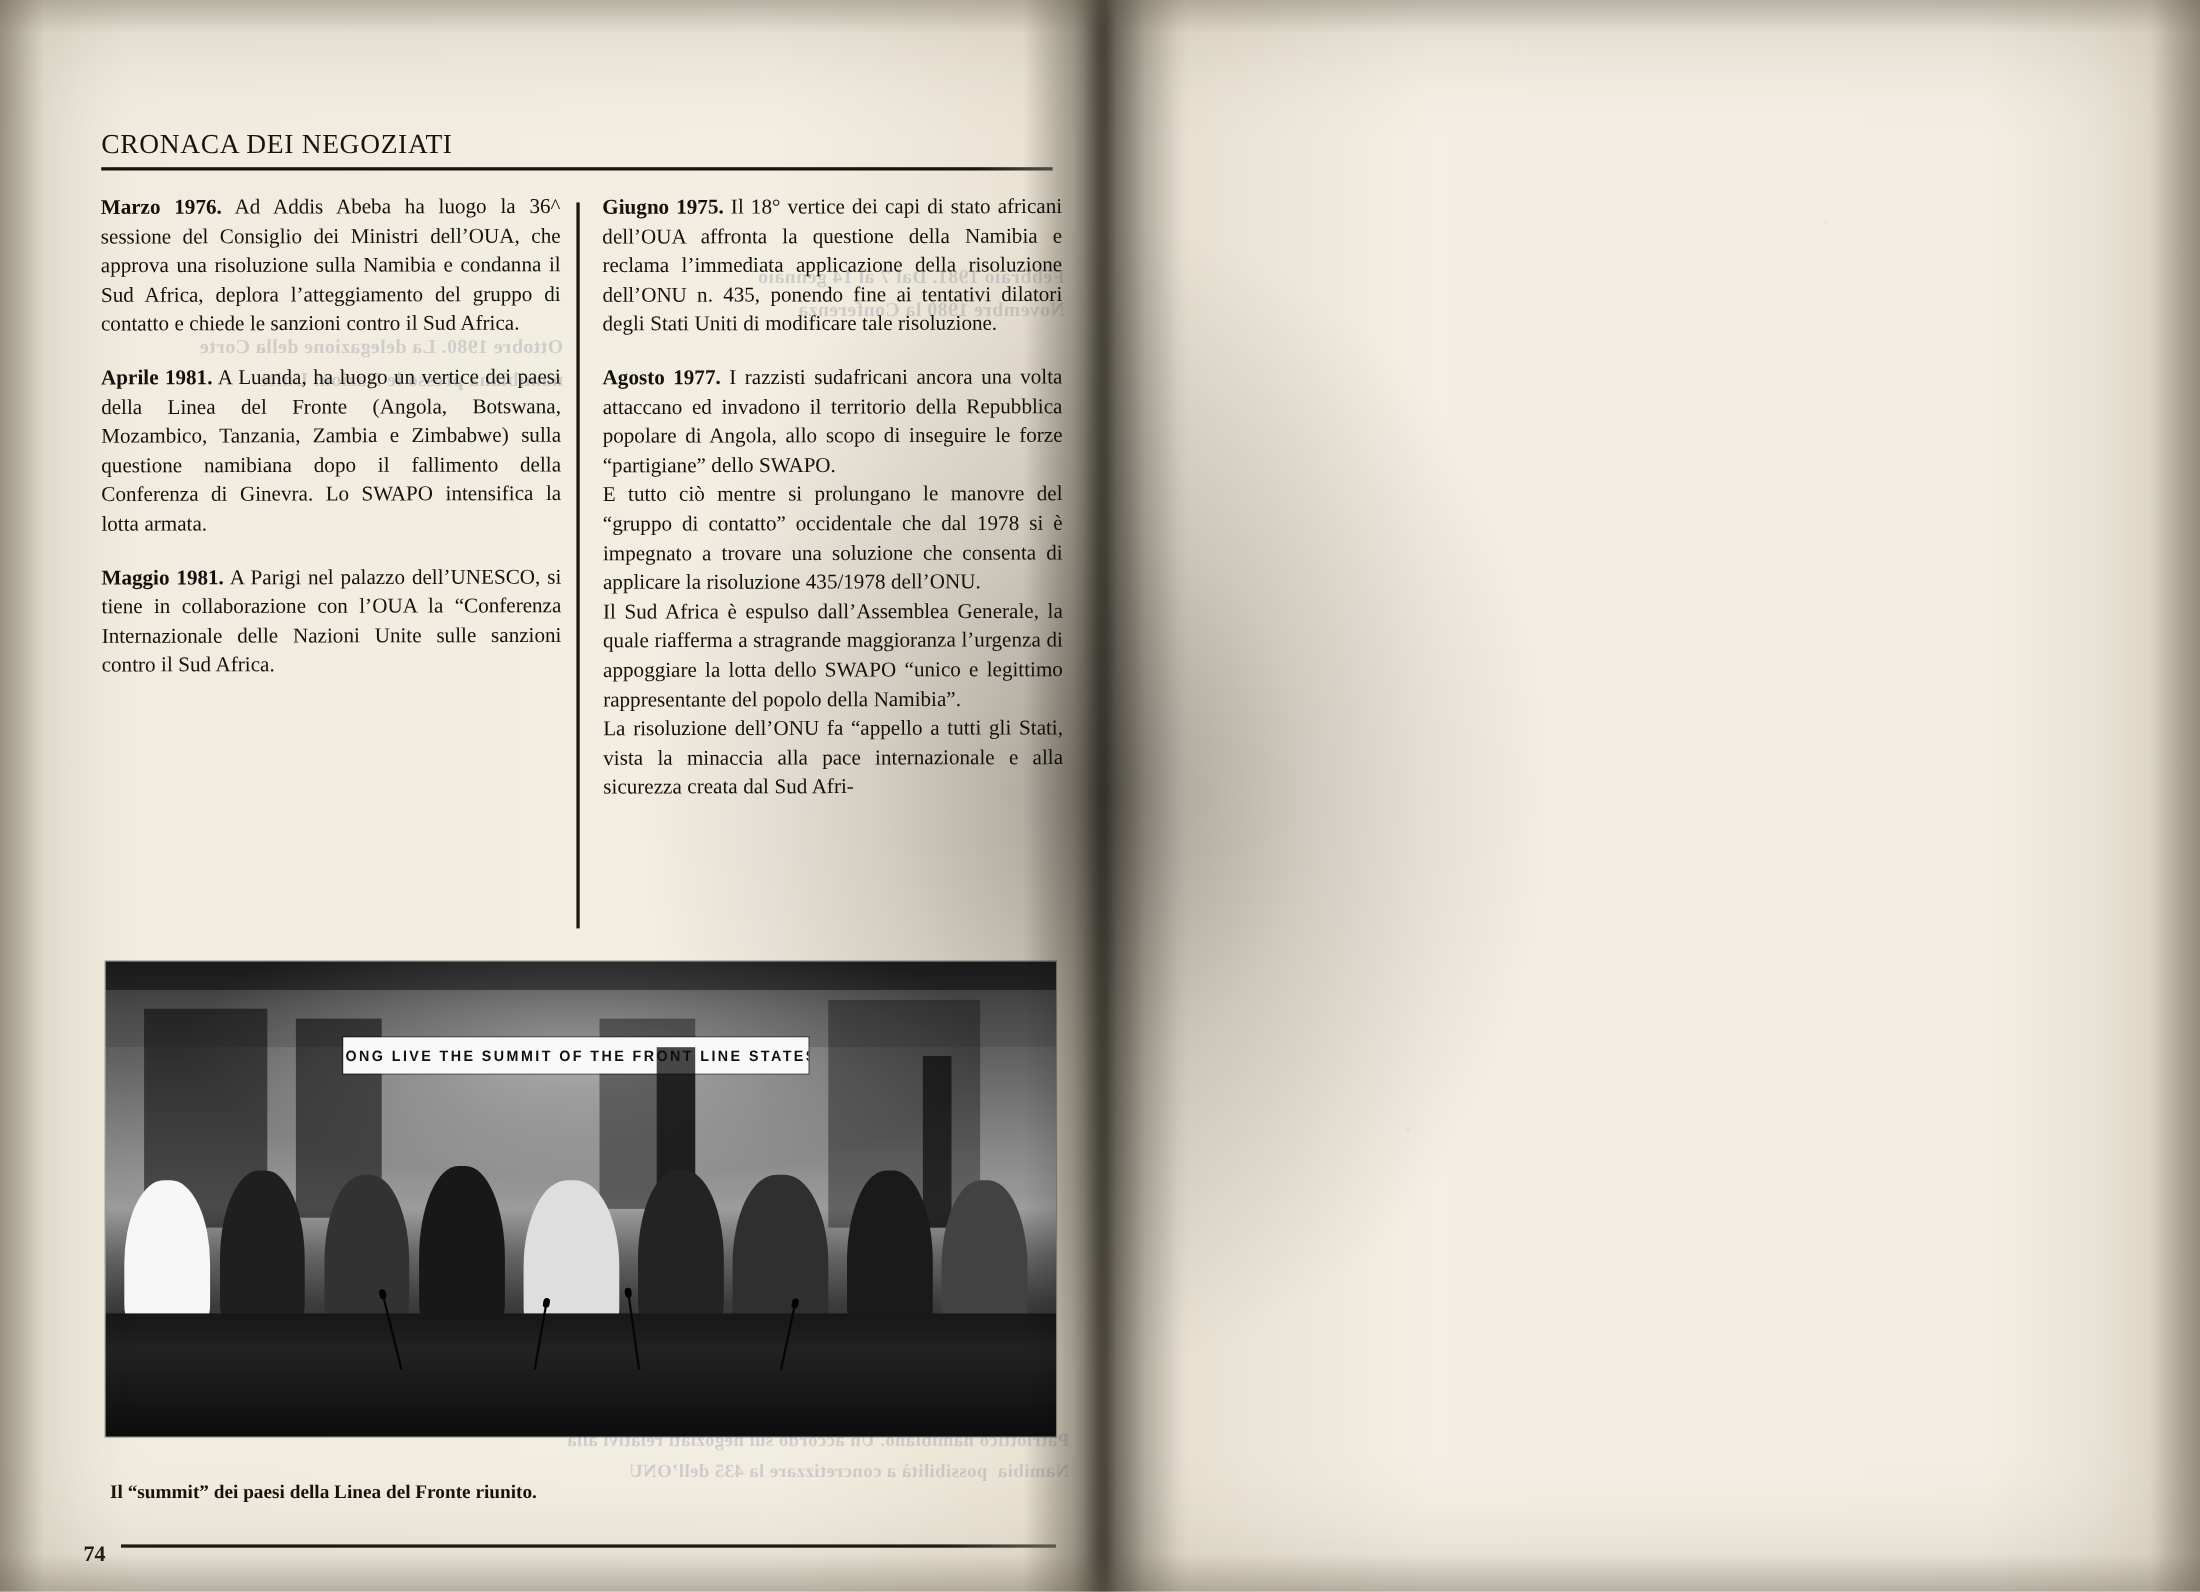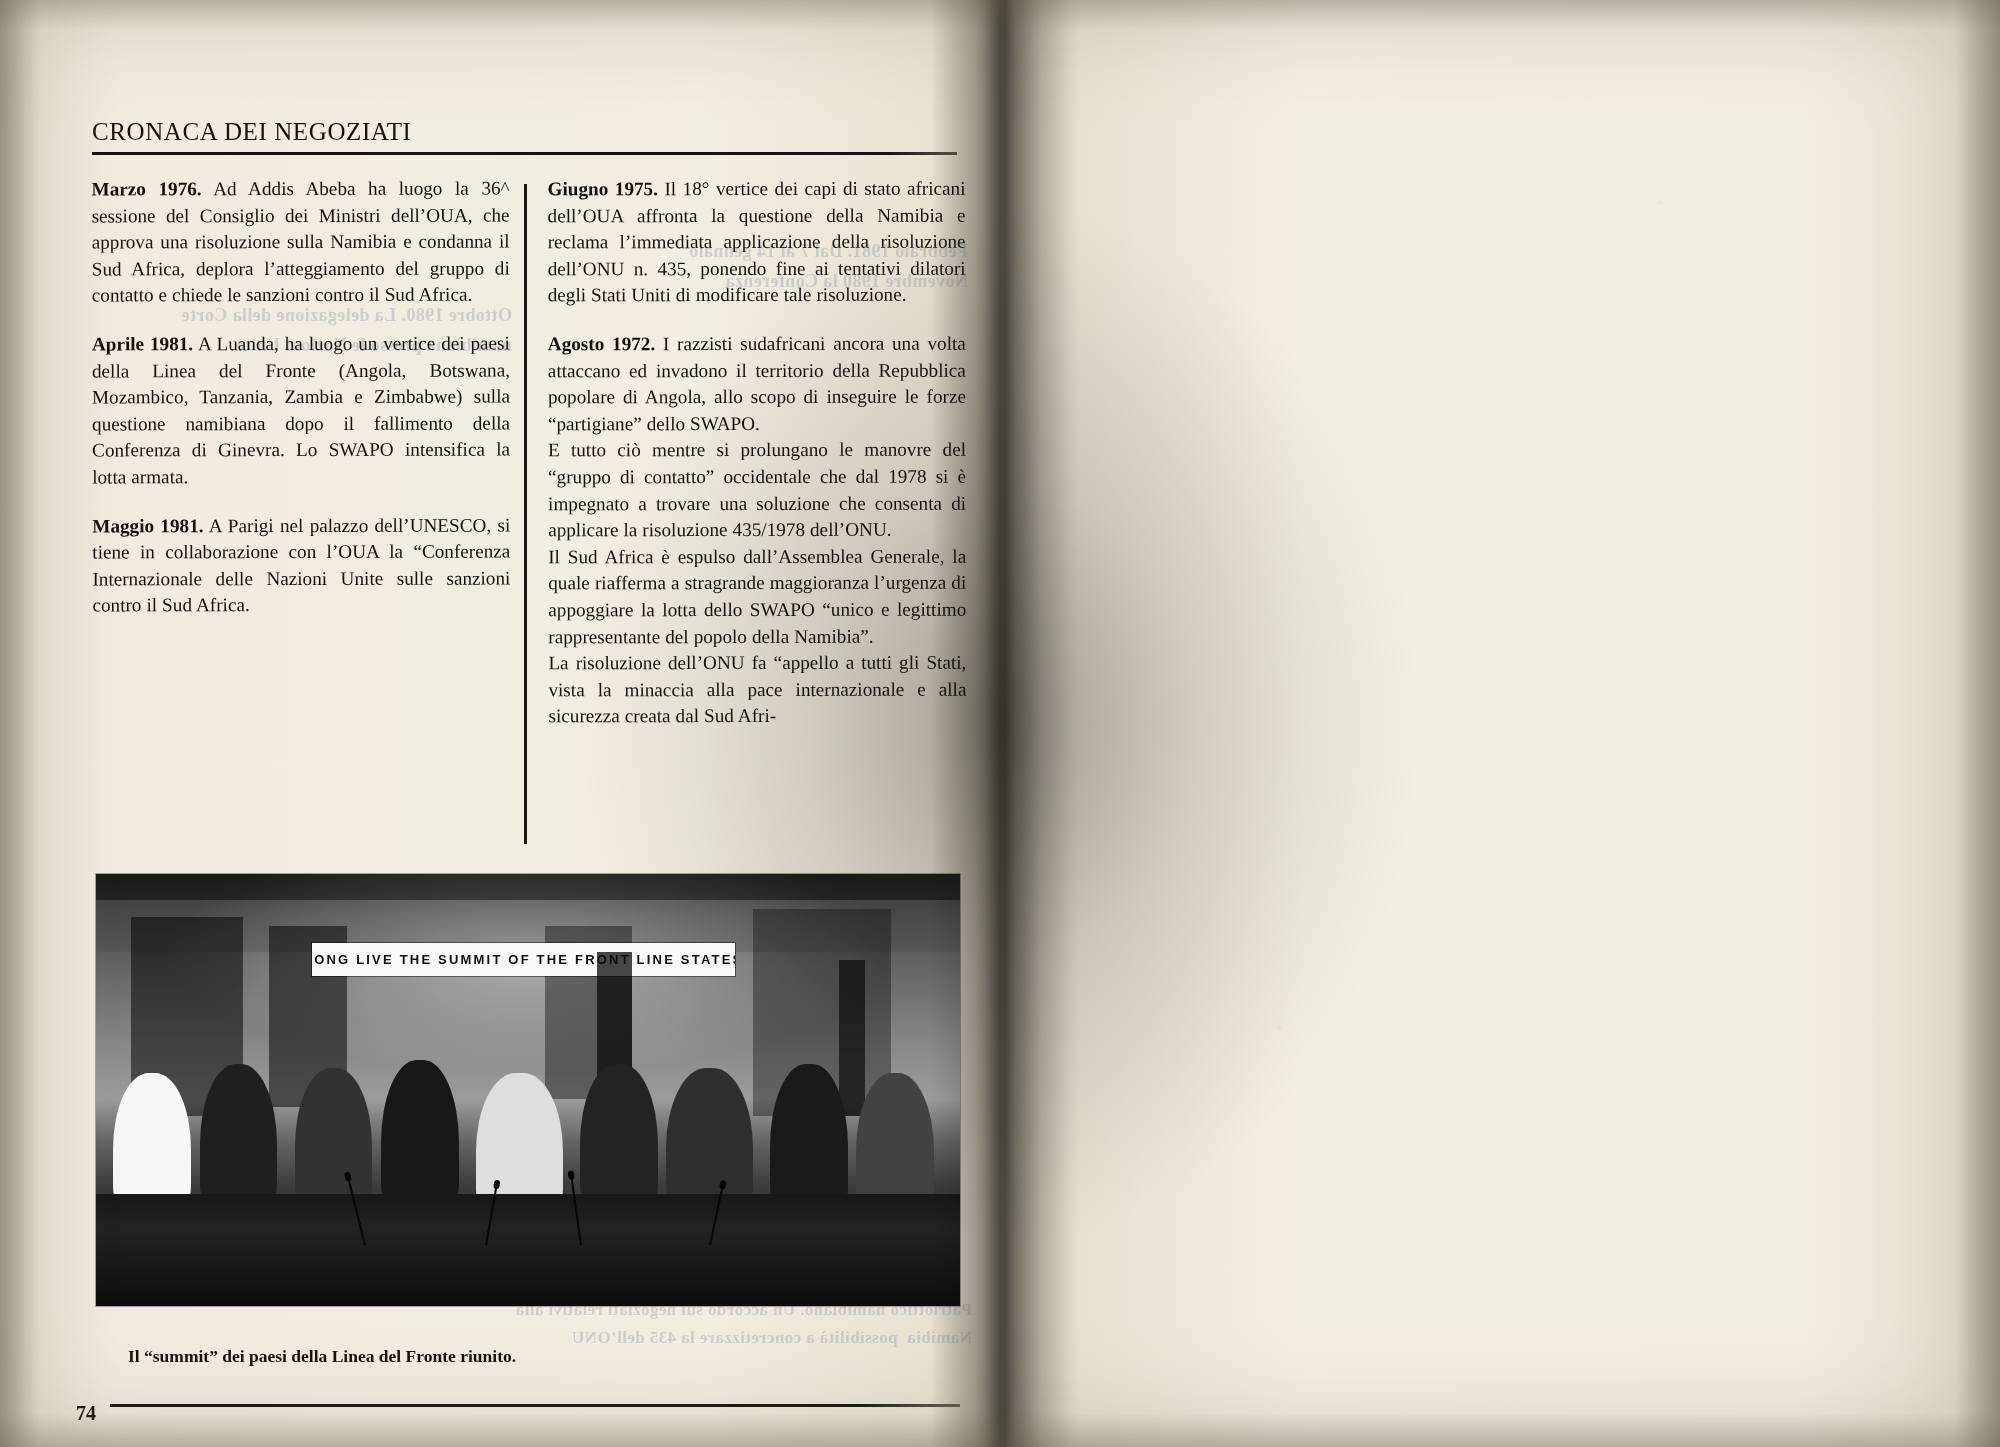--- a/index.html
+++ b/index.html
@@ -159,21 +159,21 @@
 
   
   .caption{
     position:absolute;
     font-family:"Liberation Serif", serif;
     font-weight:bold;
     font-size:17.5px;
     color:#15120d;
     white-space:nowrap;
   }
-  #cap-left{left:100px;top:1346px;margin-left:28px;}
+  #cap-left{left:100px;top:1346px;}
 
   
   .folio{
     position:absolute;
     font-family:"Liberation Serif", serif;
     font-weight:bold;
     font-size:20px;
     color:#15120d;
     margin-top:20px;
   }
@@ -223,21 +223,21 @@
     <div id="coldiv"></div>
 
     <div class="col" id="col1">
       <p><span class="dt">Marzo 1976.</span><span> Ad Addis Abeba ha luogo la 36^ sessione del Consiglio dei Ministri dell’OUA, che approva una risoluzione sulla Namibia e condanna il Sud Africa, deplora l’atteggiamento del gruppo di contatto e chiede le sanzioni contro il Sud Africa.</span></p>
       <p><span class="dt">Aprile 1981.</span><span> A Luanda, ha luogo un vertice dei paesi della Linea del Fronte (Angola, Botswana, Mozambico, Tanzania, Zambia e Zimbabwe) sulla questione namibiana dopo il fallimento della Conferenza di Ginevra. Lo SWAPO intensifica la lotta armata.</span></p>
       <p><span class="dt">Maggio 1981.</span><span> A Parigi nel palazzo dell’UNESCO, si tiene in collaborazione con l’OUA la “Conferenza Internazionale delle Nazioni Unite sulle sanzioni contro il Sud Africa.</span></p>
     </div>
 
     <div class="col" id="col2">
       <p><span class="dt">Giugno 1975.</span><span> Il 18° vertice dei capi di stato africani dell’OUA affronta la questione della Namibia e reclama l’immediata applicazione della risoluzione dell’ONU n. 435, ponendo fine ai tentativi dilatori degli Stati Uniti di modificare tale risoluzione.</span></p>
-      <p class="tight"><span class="dt">Agosto 1972.</span><span> I razzisti sudafricani ancora una volta attaccano ed invadono il territorio della Repubblica popolare di Angola, allo scopo di inseguire le forze “partigiane” dello SWAPO.</span></p>
+      <p class="tight"><span class="dt">Agosto 1977.</span><span> I razzisti sudafricani ancora una volta attaccano ed invadono il territorio della Repubblica popolare di Angola, allo scopo di inseguire le forze “partigiane” dello SWAPO.</span></p>
       <p class="tight"><span>E tutto ciò mentre si prolungano le manovre del “gruppo di contatto” occidentale che dal 1978 si è impegnato a trovare una soluzione che consenta di applicare la risoluzione 435/1978 dell’ONU.</span></p>
       <p class="tight"><span>Il Sud Africa è espulso dall’Assemblea Generale, la quale riafferma a stragrande maggioranza l’urgenza di appoggiare la lotta dello SWAPO “unico e legittimo rappresentante del popolo della Namibia”.</span></p>
       <p><span>La risoluzione dell’ONU fa “appello a tutti gli Stati, vista la minaccia alla pace internazionale e alla sicurezza creata dal Sud Afri-</span></p>
     </div>
 
     <div class="photo" id="photo-left">
       <div class="ph-inner">
         <div class="door" style="left:4%;top:10%;width:13%;height:46%;"></div>
         <div class="door" style="left:20%;top:12%;width:9%;height:42%;"></div>
         <div class="door" style="left:52%;top:12%;width:10%;height:40%;background:rgba(30,30,26,.45);"></div>

